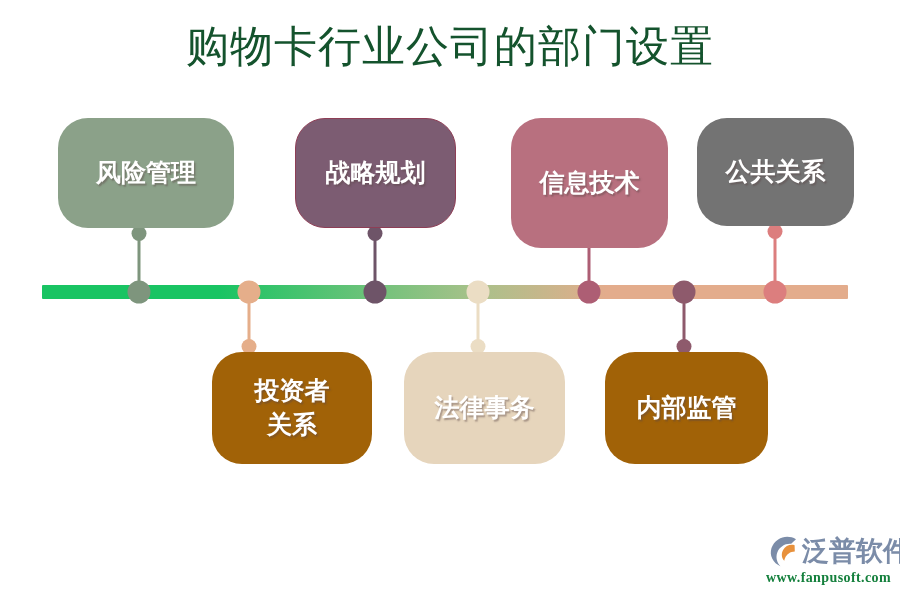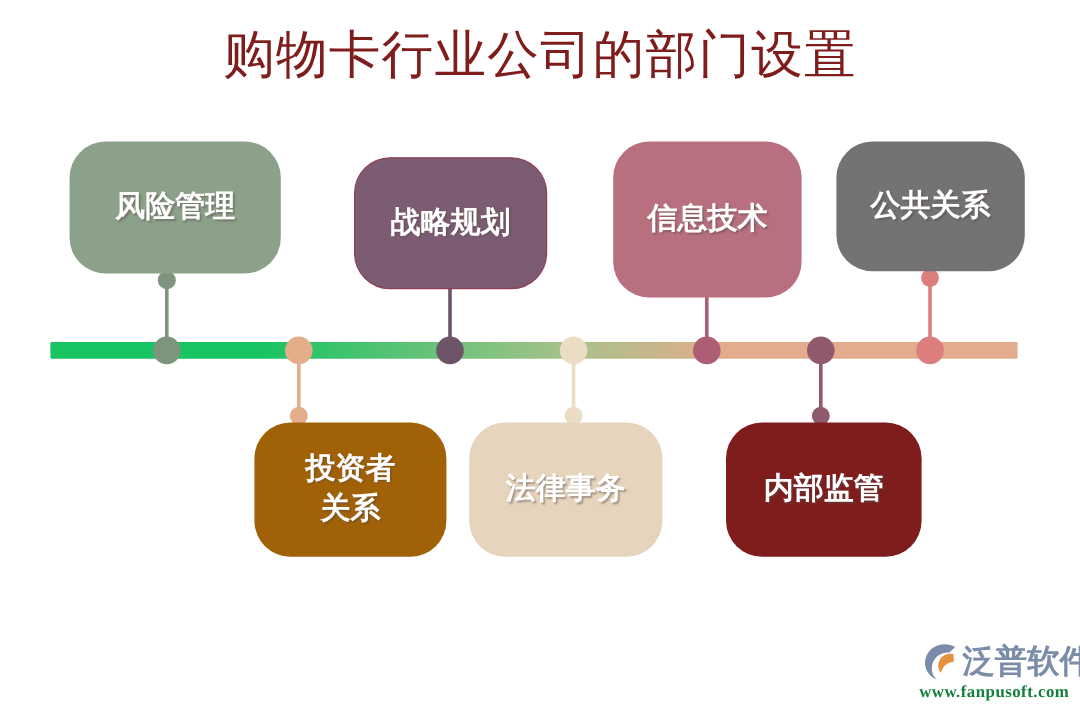--- a/index.html
+++ b/index.html
@@ -24,21 +24,21 @@
   #page-title {
     position: absolute;
     left: 0;
     top: 20px;
     width: 900px;
     text-align: center;
     font-family: "Liberation Serif", "DejaVu Serif", serif;
     font-size: 43px;
     line-height: 54px;
     font-weight: 400;
-    color: #7f1d1d;
+    color: #14532d;
     letter-spacing: 1px;
     white-space: nowrap;
   }
 
   
   #timeline-bar {
     position: absolute;
     left: 42px;
     top: 285px;
     width: 806px;
@@ -183,37 +183,37 @@
       <div class="bar-node" style="left: 375px; top: 292px; background: rgb(110, 84, 104);"></div>
       <div class="bar-node" style="left: 478px; top: 292px; background: rgb(235, 221, 196);"></div>
       <div class="bar-node" style="left: 589px; top: 292px; background: rgb(173, 94, 116);"></div>
       <div class="bar-node" style="left: 684px; top: 292px; background: rgb(142, 90, 108);"></div>
       <div class="bar-node" style="left: 775px; top: 292px; background: rgb(220, 126, 126);"></div>
     </div>
   <div id="card-layer">
       <div class="dept-card" style="left: 58px; top: 118px; width: 176px; height: 110px; background: rgb(139, 161, 137); border: none;">
         <div class="dept-label">风险管理</div>
       </div>
-      <div class="dept-card" style="left: 295px; top: 118px; width: 161px; height: 110px; background: rgb(124, 92, 114); border: 1.5px solid rgb(142, 62, 86); margin-top: 13px;">
+      <div class="dept-card" style="left: 295px; top: 118px; width: 161px; height: 110px; background: rgb(124, 92, 114); border: 1.5px solid rgb(142, 62, 86);">
         <div class="dept-label">战略规划</div>
       </div>
       <div class="dept-card" style="left: 511px; top: 118px; width: 157px; height: 130px; background: rgb(184, 112, 127); border: none;">
         <div class="dept-label">信息技术</div>
       </div>
       <div class="dept-card" style="left: 697px; top: 118px; width: 157px; height: 108px; background: #737373; border: none;">
         <div class="dept-label">公共关系</div>
       </div>
       <div class="dept-card" style="left: 172px; top: 352px; width: 160px; height: 112px; background: #a16207; border: none; margin-left: 40px;">
         <div class="dept-label">投资者
 关系</div>
       </div>
-      <div class="dept-card" style="left: 391px; top: 352px; width: 161px; height: 112px; background: rgb(230, 213, 188); border: none; text-align: right;">
+      <div class="dept-card" style="left: 404px; top: 352px; width: 161px; height: 112px; background: rgb(230, 213, 188); border: none; text-align: right;">
         <div class="dept-label">法律事务</div>
       </div>
-      <div class="dept-card" style="left: 605px; top: 352px; width: 163px; height: 112px; background: #7f1d1d; border: none;">
+      <div class="dept-card" style="left: 605px; top: 352px; width: 163px; height: 112px; background: #a16207; border: none;">
         <div class="dept-label">内部监管</div>
       </div>
     </div>
 
   <div id="logo">
     <div id="logo-row">
       <svg id="logo-mark" viewBox="0 0 34 34">
         <path d="M30 5.2 C24.5 2.0 17.5 2.0 12.2 5.4 C5.6 9.6 3.0 17.8 6.2 24.6 C7.9 28.2 10.9 30.9 14.4 32.2 C10.8 28.6 9.5 23.2 11.3 18.4 C13.4 12.8 19.2 9.2 25.2 9.8 L30 5.2 Z" fill="#7B8CA8"></path>
         <path d="M28.6 11.2 C24.2 10.0 19.4 11.9 17.1 15.9 C15.0 19.5 15.6 23.9 18.3 26.8 C18.9 22.9 21.6 19.5 25.5 18.1 C26.6 17.7 27.7 17.5 28.8 17.5 L28.6 11.2 Z" fill="#E8913C"></path>
       </svg>

